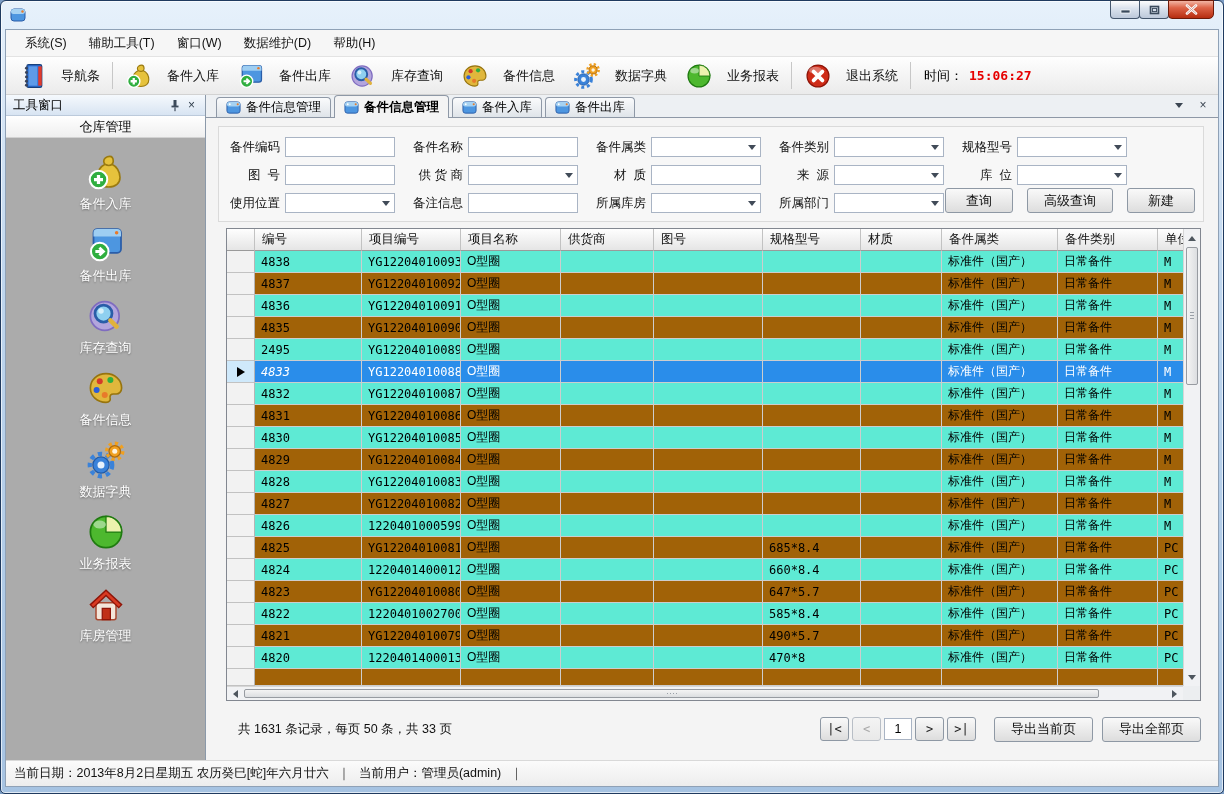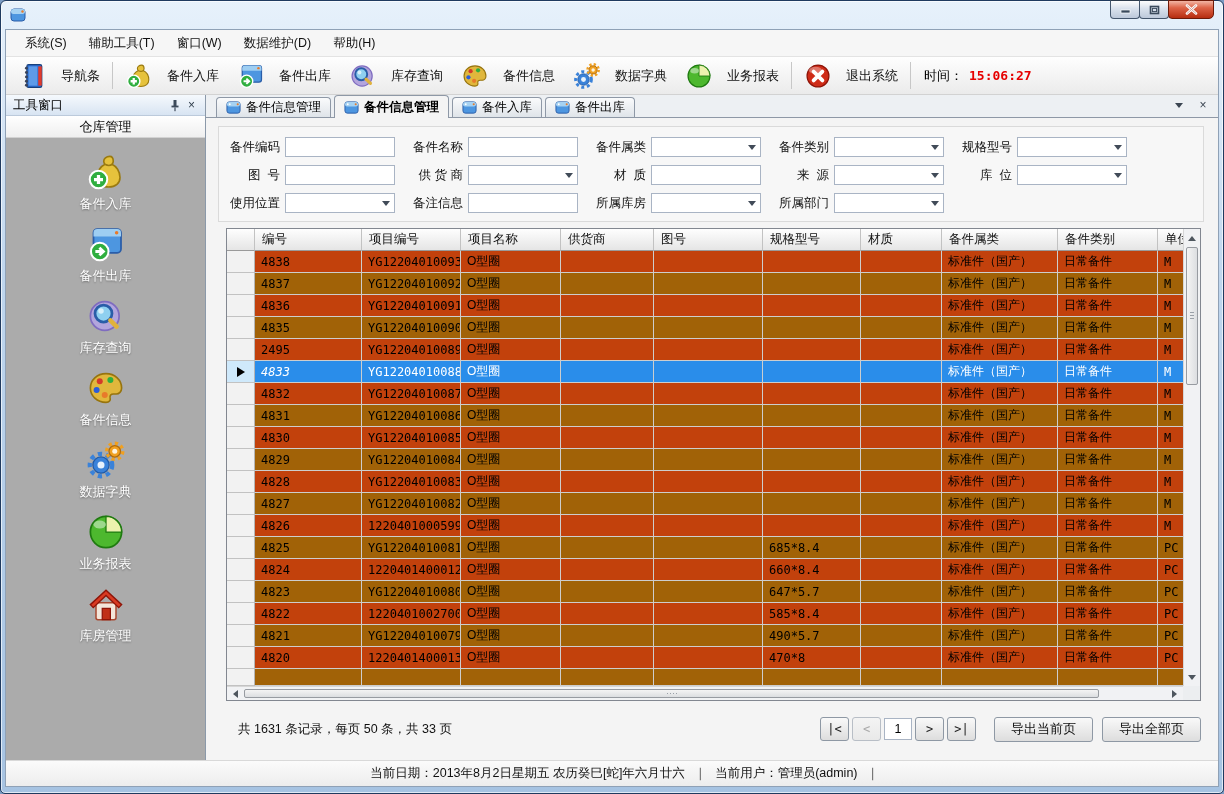--- a/index.html
+++ b/index.html
@@ -78,21 +78,21 @@
   .btn{height:25px;padding:0 16px;border:1px solid #8e98a4;border-radius:3px;background:linear-gradient(#f9f9f9,#dddddd);
        font-size:13px;display:flex;align-items:center;justify-content:center;cursor:pointer;color:#111;}
 
   
   .grid-wrap{position:absolute;left:20px;top:110px;width:975px;height:473px;border:1px solid #828790;background:#fff;}
   .grid-clip{position:absolute;top:0;left:0;right:17px;bottom:14px;overflow:hidden;}
   .grid-inner{width:971px;}
   .g-header{display:flex;height:22px;background:linear-gradient(#fefefe,#e4e4e4);}
   .g-hcell{border-right:1px solid #c2c2c2;border-bottom:1px solid #9a9a9a;font-size:12.5px;color:#111;
            display:flex;align-items:center;padding-left:7px;overflow:hidden;white-space:nowrap;flex:none;cursor:pointer;}
-  .g-row{display:flex;height:22px;background:#c2410c;cursor:pointer;}
+  .g-row{display:flex;height:22px;background:#5eead4;cursor:pointer;}
   .g-cell{border-right:1px solid #cdcdcd;border-bottom:1px solid #cdcdcd;font-size:12px;color:#000;
           display:flex;align-items:center;padding-left:6px;overflow:hidden;white-space:nowrap;flex:none;font-family:"DejaVu Sans Mono","Liberation Sans",monospace;}
   .g-cell.cjk{font-family:"Liberation Sans","DejaVu Sans",sans-serif;}
   .g-row.alt{background:#a16207;}
   .g-row.selected{background:#2a8dea;}
   .g-row.selected .g-cell{color:#fff;}
   .gutter{background:#f2f2f2;border-right:1px solid #b5b5b5;border-bottom:1px solid #c2c2c2;display:flex;align-items:center;justify-content:center;padding-left:0;}
   .g-row.selected .gutter{background:#cfe9fb;}
   .tri-right{width:0;height:0;border-left:8px solid #000;border-top:5px solid transparent;border-bottom:5px solid transparent;}
   .g-row.partial{height:17px;overflow:hidden;}
@@ -123,21 +123,21 @@
   .pg-spacer{flex:1;}
   .pg-btn{width:29px;height:24px;border:1px solid #8e98a4;border-radius:3px;background:linear-gradient(#f9f9f9,#dddddd);
           display:flex;align-items:center;justify-content:center;font-size:12px;color:#222;margin-left:3px;cursor:pointer;
           font-family:"DejaVu Sans Mono",monospace;}
   .pg-btn.disabled{color:#a9a9a9;background:linear-gradient(#f4f4f4,#e9e9e9);border-color:#b8bec6;}
   .pg-input{width:28px;height:22px;border:1px solid #a9b4c4;background:#fff;text-align:center;font-size:12.5px;margin-left:3px;outline:none;}
   .export-group{display:flex;gap:9px;margin-left:18px;}
 
   
   .statusbar{height:26px;flex:none;background:linear-gradient(#fbfbfb,#ededed);border-top:1px solid #d9d9d9;
-             display:flex;align-items:center;padding-left:25px;font-size:12.5px;color:#111;gap:9px;justify-content:center;}
+             display:flex;align-items:center;padding-left:8px;font-size:12.5px;color:#111;gap:9px;}
   .sb-sep{color:#333;}
   .icon svg{display:block;width:100%;height:100%;}
 </style>
 </head>
 <body>
 
 <div class="frame">
   <div class="titlebar">
     <span class="icon" style="width:16px;height:16px;">
       <svg viewBox="0 0 16 16">
@@ -429,20 +429,25 @@
             <div class="tab-ctrls">
             <span class="tab-ctrl">
                 <span class="chev-down"></span>
               </span>
             <span class="tab-ctrl">×</span>
           </div>
         </div>
 
         <div class="page">
           <div class="form-panel" id="form-panel">
+            <div class="form-buttons" id="form-buttons">
+                <span class="btn" style="min-width: 68px;">查询</span>
+                <span class="btn" style="min-width: 76px;">高级查询</span>
+                <span class="btn" style="min-width: 68px;">新建</span>
+              </div>
           <div class="form-row r0">
                 <div class="fgroup">
                   <span class="flabel">备件编码</span>
                   <input class="fctl" style="">
                 </div>
                 <div class="fgroup">
                   <span class="flabel">备件名称</span>
                   <input class="fctl" style="">
                 </div>
                 <div class="fgroup">

